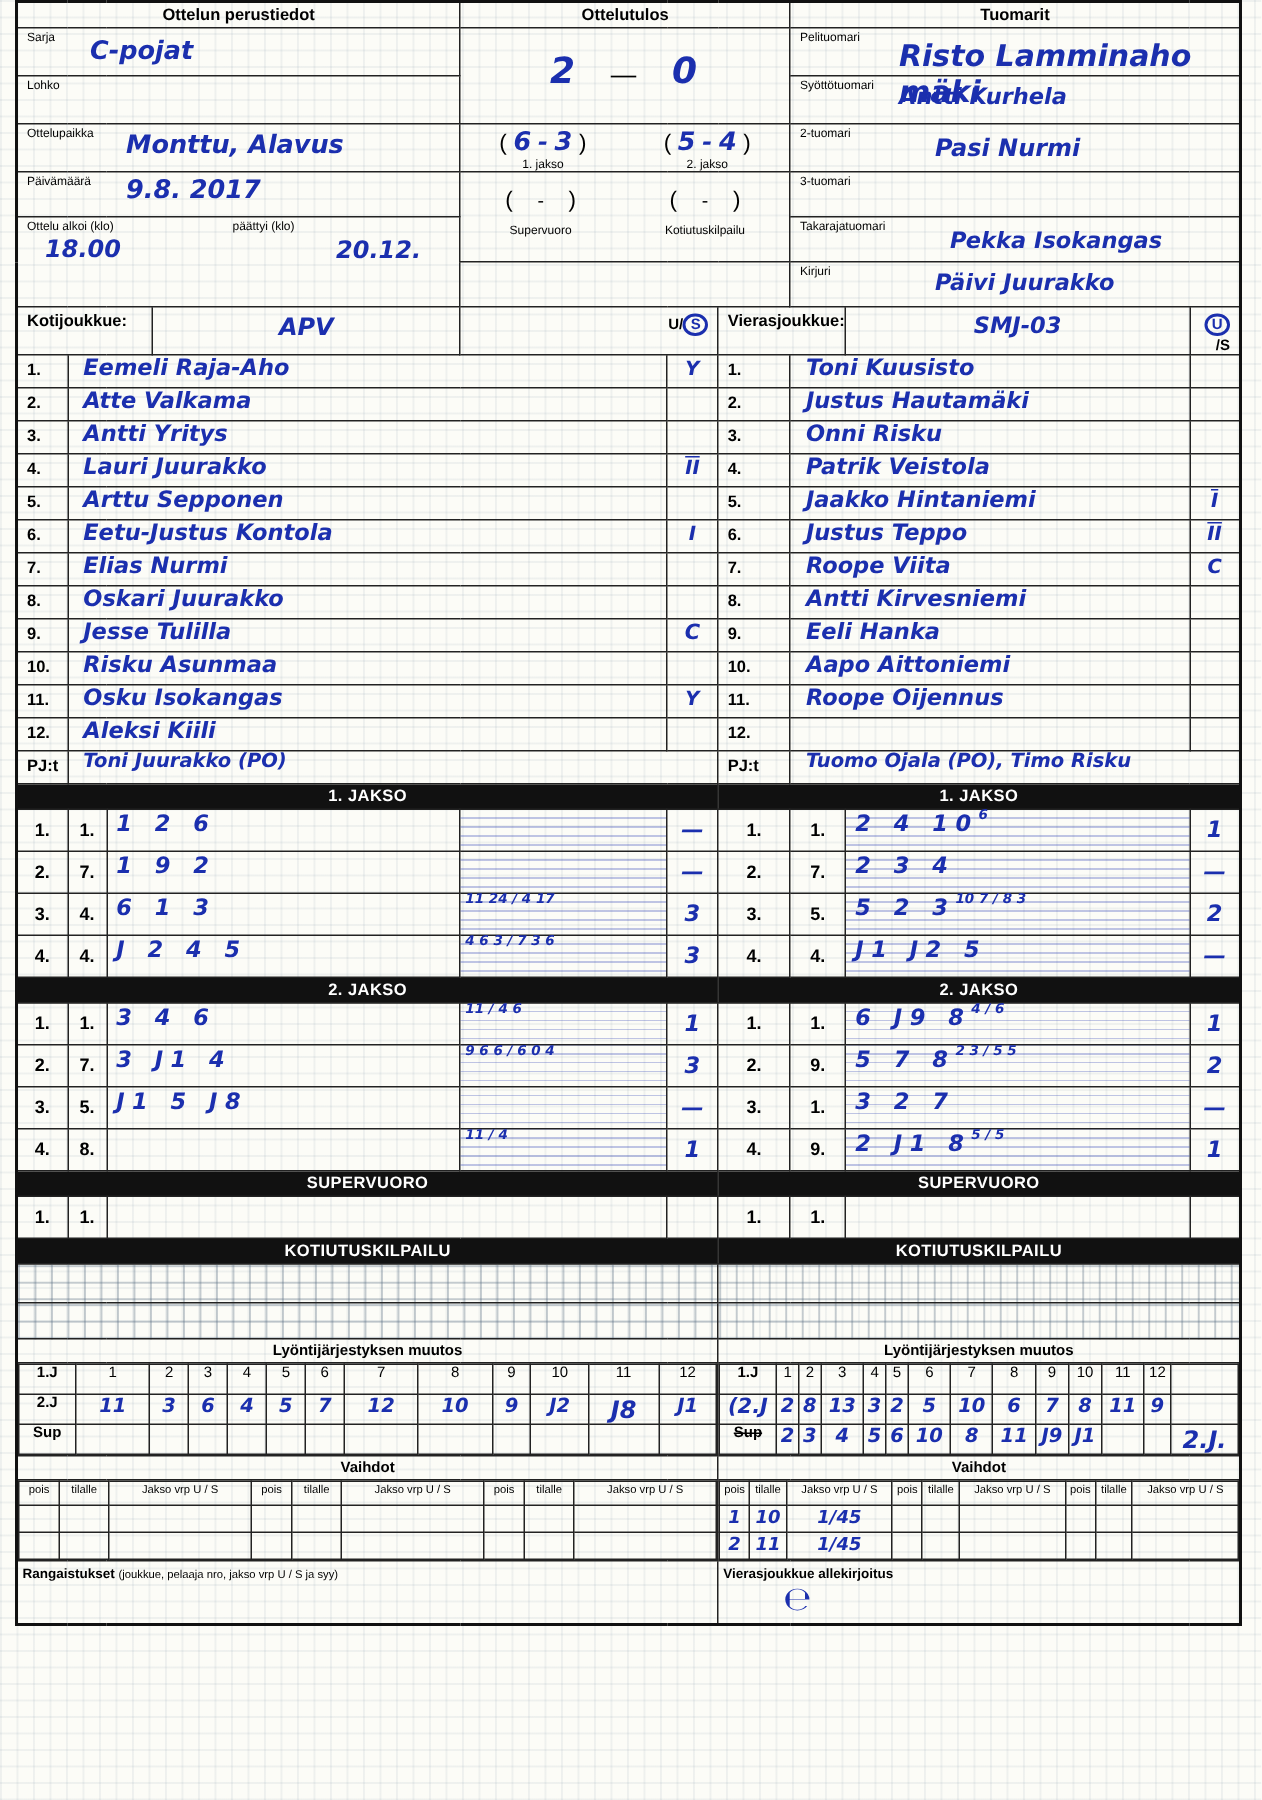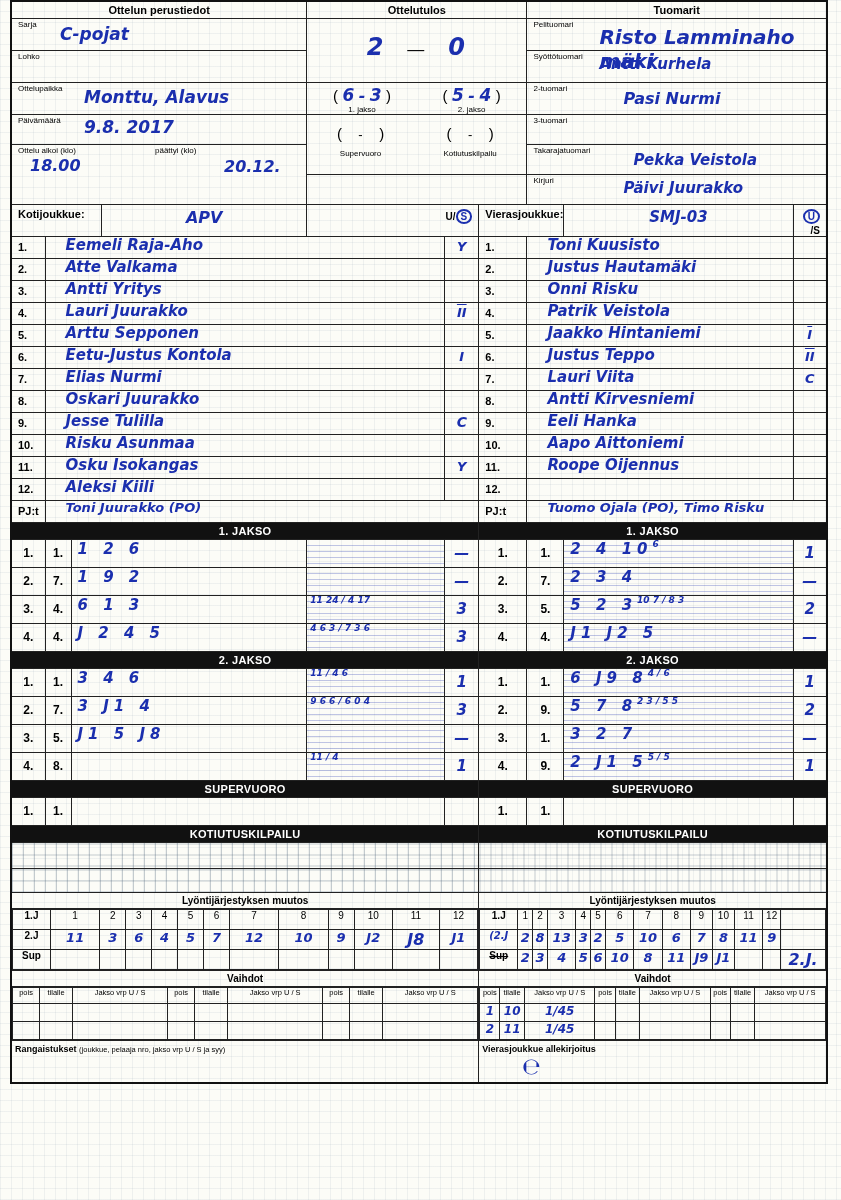--- a/index.html
+++ b/index.html
@@ -68,21 +68,21 @@
   .period small { display:block; font-size:8px; font-style:normal; color:#000; font-weight:normal; font-family:"Liberation Sans",sans-serif; }
 
   
   .teamhdr td { height: 22px; font-size: 11px; font-weight:bold; }
   .us { font-size:10px; font-weight:bold; }
   .circled { display:inline-block; border:2px solid #1b2fae; border-radius:50%; padding:0 3px; color:#1b2fae; }
 
   
   .players td { height: 22px; }
   .pnum { width: 34px; font-size: 11px; font-weight:bold; padding-left:6px; padding-top:4px; }
-  .pname { padding-left: 10px; }
+  .pname { padding-left: 0; }
 
   .sectionbar {
     background:#111; color:#fff; text-align:center;
     font-size:11px; font-weight:bold; padding:2px 0;
     letter-spacing:.3px;
   }
 
   
   .inn td { height: 28px; }
   .innnum { width:26px; font-size:12px; font-weight:bold; text-align:center; padding-top:6px; }
@@ -242,21 +242,21 @@
         <div class="fieldrow" style="height:34px">
           <span class="lbl">Ottelu alkoi (klo)</span>
           <span class="lbl" style="position:absolute;left:140px;top:1px">päättyi (klo)</span>
           <span class="hand" style="position:absolute;left:18px;top:11px;font-size:16px">18.00</span>
           <span class="hand" style="position:absolute;left:212px;top:12px;font-size:16px">20.12.</span>
         </div>
       </td>
       <td colspan="3" style="height:30px">
         <div class="fieldrow">
           <span class="lbl">Takarajatuomari</span>
-          <span class="val hand" style="font-size:15px;left:106px;top:6px">Pekka Veistola</span>
+          <span class="val hand" style="font-size:15px;left:106px;top:6px">Pekka Isokangas</span>
         </div>
       </td>
     </tr>
 
     <tr>
       <td colspan="3" style="height:30px"></td>
       <td colspan="3" style="height:30px">
         <div class="fieldrow">
           <span class="lbl">Kirjuri</span>
           <span class="val hand" style="font-size:15px;left:96px;top:4px">Päivi Juurakko</span>
@@ -354,21 +354,21 @@
       <td style="text-align:center"><span class="hand" style="font-size:13px;text-decoration:overline">II</span></td>
     </tr>
     <tr class="players">
       <td class="pnum">7.</td>
       <td class="pname" colspan="4">
               <span class="hand cellhand">Elias Nurmi</span>
             </td>
       <td style="text-align:center"><span class="hand" style="font-size:13px"></span></td>
       <td class="pnum">7.</td>
       <td class="pname" colspan="2">
-              <span class="hand cellhand">Lauri Viita</span>
+              <span class="hand cellhand">Roope Viita</span>
             </td>
       <td style="text-align:center"><span class="hand" style="font-size:13px">C</span></td>
     </tr>
     <tr class="players">
       <td class="pnum">8.</td>
       <td class="pname" colspan="4">
               <span class="hand cellhand">Oskari  Juurakko</span>
             </td>
       <td style="text-align:center"><span class="hand" style="font-size:13px"></span></td>
       <td class="pnum">8.</td>
@@ -526,21 +526,21 @@
       <td class="scorecol"><span class="hand">—</span></td>
     </tr>
     <tr class="inn">
       <td class="innnum">4.</td>
       <td class="innrun">8.</td>
       <td colspan="2" class="innbat"><span class="hand bat-digits"></span></td>
       <td class="ruled"><div class="lines"></div><span class="hand sup-small" style="position:relative;padding-left:3px">11 / 4</span></td>
       <td class="scorecol"><span class="hand">1</span></td>
       <td class="innnum">4.</td>
       <td class="innrun">9.</td>
-      <td class="ruled"><div class="lines"></div><span class="hand bat-digits" style="position:relative">2 J1 5</span><span class="hand sup-small" style="position:relative">5 / 5</span></td>
+      <td class="ruled"><div class="lines"></div><span class="hand bat-digits" style="position:relative">2 J1 8</span><span class="hand sup-small" style="position:relative">5 / 5</span></td>
       <td class="scorecol"><span class="hand">1</span></td>
     </tr>
 
     <tr>
       <td colspan="6" class="sectionbar">SUPERVUORO</td>
       <td colspan="4" class="sectionbar">SUPERVUORO</td>
     </tr>
     <tr class="inn">
       <td class="innnum">1.</td>
       <td class="innrun">1.</td>
@@ -635,21 +635,21 @@
             <td>6</td>
             <td>7</td>
             <td>8</td>
             <td>9</td>
             <td>10</td>
             <td>11</td>
             <td>12</td>
             <td></td>
           </tr>
           <tr>
-            <td class="rowlbl hand" style="font-size:10px">(2.J</td>
+            <td class="rowlbl hand" style="font-size:14px">(2.J</td>
             <td class="hand" style="font-size:13px">2</td>
             <td class="hand" style="font-size:13px">8</td>
             <td class="hand" style="font-size:13px">13</td>
             <td class="hand" style="font-size:13px">3</td>
             <td class="hand" style="font-size:13px">2</td>
             <td class="hand" style="font-size:13px">5</td>
             <td class="hand" style="font-size:13px">10</td>
             <td class="hand" style="font-size:13px">6</td>
             <td class="hand" style="font-size:13px">7</td>
             <td class="hand" style="font-size:13px">8</td>

